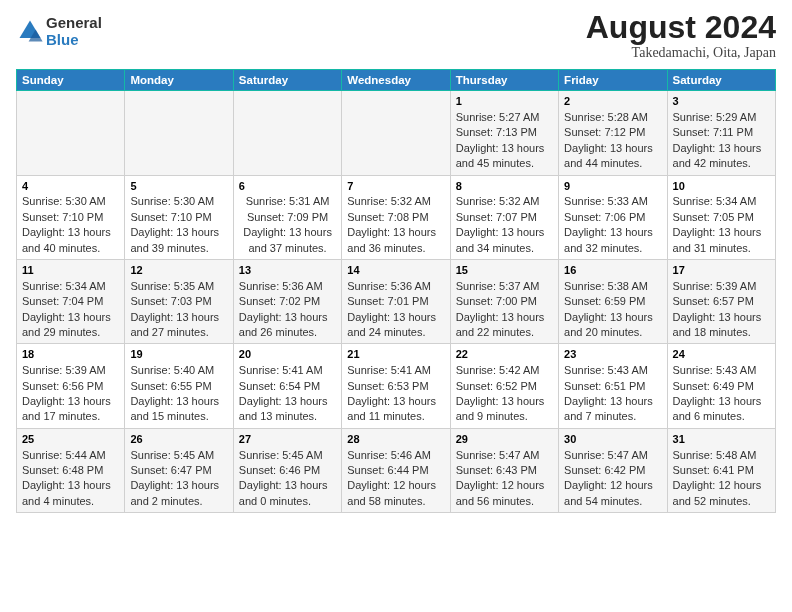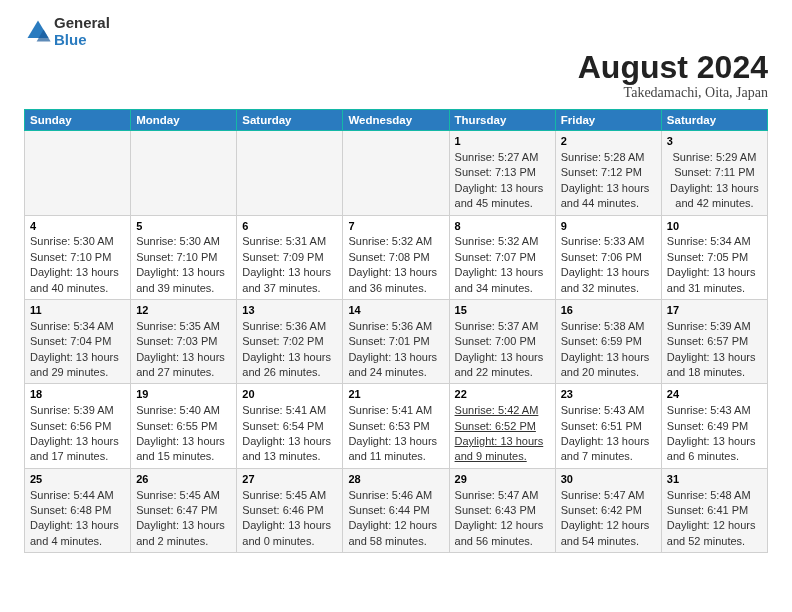--- a/index.html
+++ b/index.html
@@ -6,41 +6,40 @@
     body {
       width: 792px;
       height: 612px;
       font-family: Arial, sans-serif;
       background: #fff;
       overflow: hidden;
     }
     .container {
       width: 792px;
       height: 433px;
-      padding: 10px 24px;
+      padding: 10px 16px;
     }
     .header {
       display: flex;
       align-items: flex-start;
       justify-content: space-between;
       margin-bottom: 8px;
     }
     .logo {
       display: flex;
       align-items: center;
       margin-top: 4px;
     }
     .logo-icon {
       width: 28px;
       height: 28px;
       margin-right: 2px;
     }
     .title-block {
       text-align: right;
-      margin-top: 40px;
     }
     .month-year {
       font-size: 32px;
       font-weight: bold;
       color: #222;
       line-height: 1.1;
     }
     .location {
       font-size: 14px;
       color: #444;
@@ -138,21 +137,21 @@
           </td>
           <td>
             <span class="day-number">2</span>
             <div class="day-info" style="white-space: pre-line;">Sunrise: 5:28 AM
 Sunset: 7:12 PM
 Daylight: 13 hours
 and 44 minutes.</div>
           </td>
           <td>
             <span class="day-number">3</span>
-            <div class="day-info" style="white-space: pre-line; text-align: center;">Sunrise: 5:29 AM
+            <div class="day-info" style="white-space: pre-line;">Sunrise: 5:29 AM
 Sunset: 7:11 PM
 Daylight: 13 hours
 and 42 minutes.</div>
           </td>
         </tr>
         <tr>
           <td>
             <span class="day-number">4</span>
             <div class="day-info" style="white-space: pre-line;">Sunrise: 5:30 AM
 Sunset: 7:10 PM
@@ -161,21 +160,21 @@
           </td>
           <td>
             <span class="day-number">5</span>
             <div class="day-info" style="white-space: pre-line;">Sunrise: 5:30 AM
 Sunset: 7:10 PM
 Daylight: 13 hours
 and 39 minutes.</div>
           </td>
           <td>
             <span class="day-number">6</span>
-            <div class="day-info" style="white-space: pre-line;">Sunrise: 5:31 AM
+            <div class="day-info" style="white-space: pre-line; text-align: center;">Sunrise: 5:31 AM
 Sunset: 7:09 PM
 Daylight: 13 hours
 and 37 minutes.</div>
           </td>
           <td>
             <span class="day-number">7</span>
             <div class="day-info" style="white-space: pre-line;">Sunrise: 5:32 AM
 Sunset: 7:08 PM
 Daylight: 13 hours
 and 36 minutes.</div>
@@ -277,21 +276,21 @@
           </td>
           <td>
             <span class="day-number">21</span>
             <div class="day-info" style="white-space: pre-line;">Sunrise: 5:41 AM
 Sunset: 6:53 PM
 Daylight: 13 hours
 and 11 minutes.</div>
           </td>
           <td>
             <span class="day-number">22</span>
-            <div class="day-info" style="white-space: pre-line; text-decoration: underline;">Sunrise: 5:42 AM
+            <div class="day-info" style="white-space: pre-line;">Sunrise: 5:42 AM
 Sunset: 6:52 PM
 Daylight: 13 hours
 and 9 minutes.</div>
           </td>
           <td>
             <span class="day-number">23</span>
             <div class="day-info" style="white-space: pre-line;">Sunrise: 5:43 AM
 Sunset: 6:51 PM
 Daylight: 13 hours
 and 7 minutes.</div>

